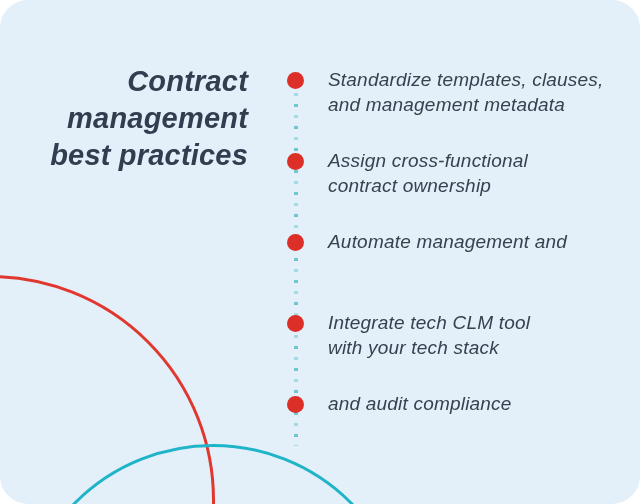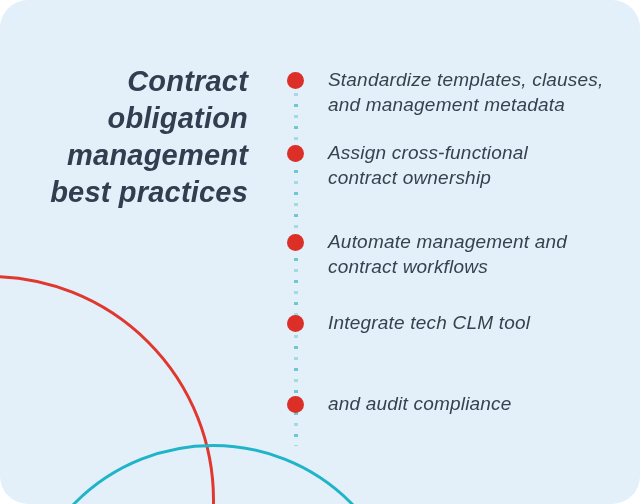--- a/index.html
+++ b/index.html
@@ -85,46 +85,45 @@
 <body>
 
 <div class="canvas">
   <div class="card">
 
     <div class="deco-circle red"></div>
     <div class="deco-circle teal"></div>
 
     <h1 class="title">
       <span>Contract</span>
-      <span>obligation</span>
       <span>management</span>
       <span>best practices</span>
     </h1>
 
     <div class="timeline-dashes"></div>
 
     <ul class="items">
       <li class="item" style="top:68px">
         <span class="dot"></span>
         <span class="line">Standardize templates, clauses,</span>
         <span class="line">and management metadata</span>
       </li>
-      <li class="item" style="top:141px">
+      <li class="item" style="top:149px">
         <span class="dot"></span>
         <span class="line">Assign cross-functional</span>
         <span class="line">contract ownership</span>
       </li>
       <li class="item" style="top:230px">
         <span class="dot"></span>
         <span class="line">Automate management and</span>
-        <span class="line">contract workflows</span>
       </li>
       <li class="item" style="top:311px">
         <span class="dot"></span>
         <span class="line">Integrate tech CLM tool</span>
+        <span class="line">with your tech stack</span>
       </li>
       <li class="item" style="top:392px">
         <span class="dot"></span>
         <span class="line">and audit compliance</span>
       </li>
     </ul>
 
   </div>
 </div>
 

